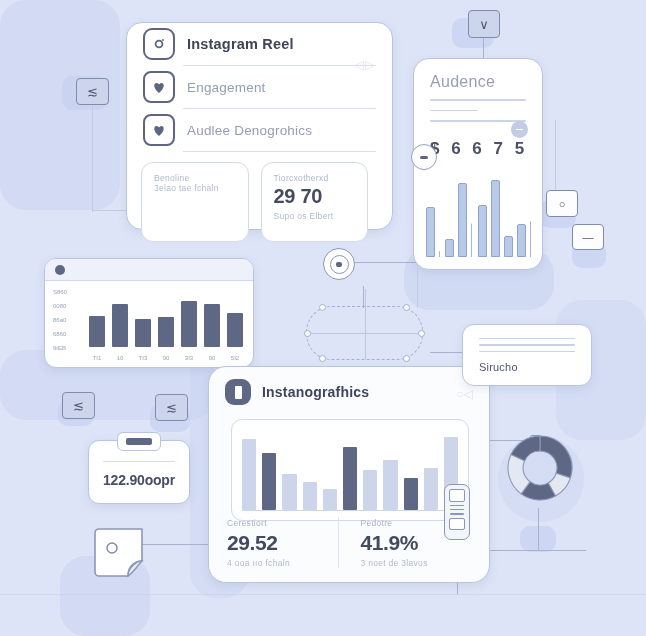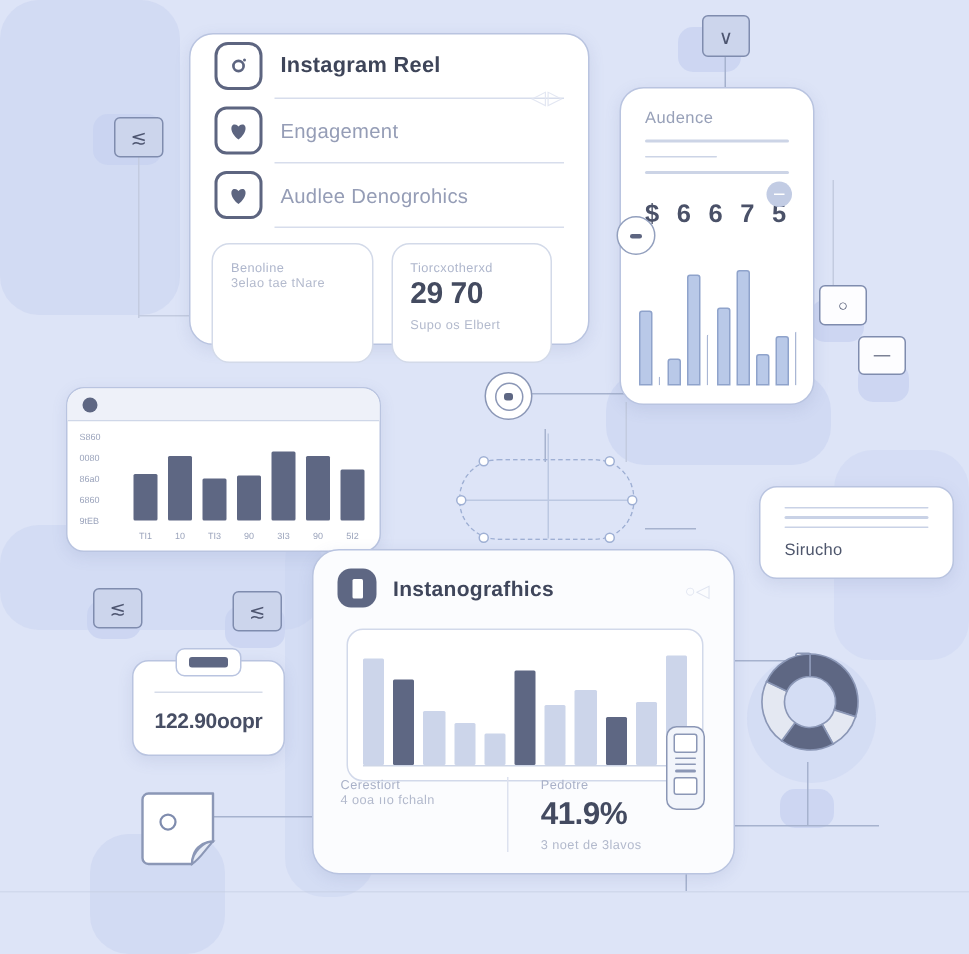--- a/index.html
+++ b/index.html
@@ -39,21 +39,21 @@
   .stat-wrap{display:flex;gap:12px;padding:10px 24px 0 14px;}
   .stat-box{
     flex:1;border:1.4px solid #d3dae9;border-radius:12px;
     padding:10px 12px 12px 12px;background:#fff;min-height:56px;
   }
   .stat-cap{font-size:8.5px;color:#aeb6cc;letter-spacing:.3px;}
   .stat-val{font-size:20px;font-weight:bold;color:#444b60;margin:2px 0 3px;letter-spacing:-.3px;}
   .stat-sub{font-size:8.5px;color:#b3bacd;letter-spacing:.3px;}
   
   #audCard{left:413px;top:58px;width:128px;height:210px;border-radius:16px;}
-  .aud-title{font-size:11px;color:#97a0b8;padding:14px 0 8px 16px;letter-spacing:.3px;}
+  .aud-title{font-size:16px;color:#97a0b8;padding:14px 0 8px 16px;letter-spacing:.3px;}
   .aud-line{height:1.5px;background:#ccd4e6;margin:0 16px 9px 16px;border-radius:2px;}
   .aud-line.sh{width:48px;margin-bottom:9px;}
   .aud-knob{
     position:absolute;right:14px;top:62px;width:17px;height:17px;border-radius:50%;
     background:#c2cce4;display:flex;align-items:center;justify-content:center;
   }
   .aud-knob i{width:7px;height:1.6px;background:#fff;display:block;}
   .aud-amount{
     font-size:17px;font-weight:bold;color:#4a5168;letter-spacing:3.5px;
     padding:8px 0 0 16px;
@@ -96,21 +96,21 @@
     display:flex;align-items:flex-end;gap:6px;border-bottom:1.2px solid #cdd5e6;}
   .info-plot .b{flex:1;border-radius:1px;}
   .info-stats{position:absolute;left:18px;right:18px;bottom:14px;display:flex;}
   .info-col{flex:1;padding-right:12px;}
   .info-col+.info-col{border-left:1.2px solid #dde2ef;padding-left:22px;}
   .info-cap{font-size:8.5px;color:#a9b1c8;letter-spacing:.3px;}
   .info-val{font-size:21px;font-weight:bold;color:#434a60;margin:3px 0 3px;letter-spacing:-.4px;}
   .info-sub{font-size:8.5px;color:#b2b9cc;letter-spacing:.3px;}
   .info-corner{position:absolute;right:16px;top:20px;font-size:12px;color:#dfe4f0;}
   
-  #noteCard{left:462px;top:324px;width:128px;height:60px;border-radius:12px;margin-left:44px;}
+  #noteCard{left:462px;top:324px;width:128px;height:60px;border-radius:12px;}
   .note-line{height:1.4px;background:#c9d2e6;margin:0 16px 5px 16px;border-radius:2px;}
   .note-line.first{margin-top:13px;}
   .note-text{font-size:11px;color:#4e566c;padding-left:16px;padding-top:4px;letter-spacing:.2px;}
   
   #valCard{left:88px;top:440px;width:100px;height:62px;border-radius:11px;}
   .val-tab{position:absolute;left:50%;top:-9px;transform:translateX(-50%);
     width:42px;height:17px;border:1.6px solid #b9c4e0;border-radius:6px;background:#fff;
     display:flex;align-items:center;justify-content:center;}
   .val-tab i{width:26px;height:7px;background:#5e6783;border-radius:2px;display:block;}
   .val-rule{height:1.3px;background:#d6dce9;margin:20px 14px 0 14px;}
@@ -219,21 +219,21 @@
             <path d="M7 12 C1 7.5 1.4 2 4.4 2 C6 2 7 3.4 7 3.4 C7 3.4 8 2 9.6 2 C12.6 2 13 7.5 7 12 Z" fill="#5d6580"></path>
           </svg>
       </span>
       <span class="ig-label">Audlee Denogrohics</span>
     </div>
     <div class="ig-sep"></div>
 
     <div class="stat-wrap">
       <div class="stat-box">
         <div class="stat-cap">Benoline</div>
-        <div class="stat-sub">3elao tae tNare</div>
+        <div class="stat-sub">3elao tae fchaln</div>
       </div>
       <div class="stat-box">
         <div class="stat-cap">Tiorcxotherxd</div>
         <div class="stat-val">29 70</div>
         <div class="stat-sub">Supo os Elbert</div>
       </div>
     </div>
   </div>
 
   <div class="card" id="audCard">
@@ -331,20 +331,21 @@
           <div class="b" style="height: 50%; background: rgb(204, 213, 234);"></div>
           <div class="b" style="height: 62%; background: rgb(204, 213, 234);"></div>
           <div class="b" style="height: 40%; background: rgb(94, 103, 131);"></div>
           <div class="b" style="height: 52%; background: rgb(204, 213, 234);"></div>
           <div class="b" style="height: 90%; background: rgb(204, 213, 234);"></div>
         </div>
     </div>
     <div class="info-stats">
       <div class="info-col">
         <div class="info-cap">Cerestiort</div>
+        <div class="info-val">29.52</div>
         <div class="info-sub">4 ooa ııo fchaln</div>
       </div>
       <div class="info-col">
         <div class="info-cap">Pedotre</div>
         <div class="info-val">41.9%</div>
         <div class="info-sub">3 noet de 3lavos</div>
       </div>
     </div>
   </div>
 

